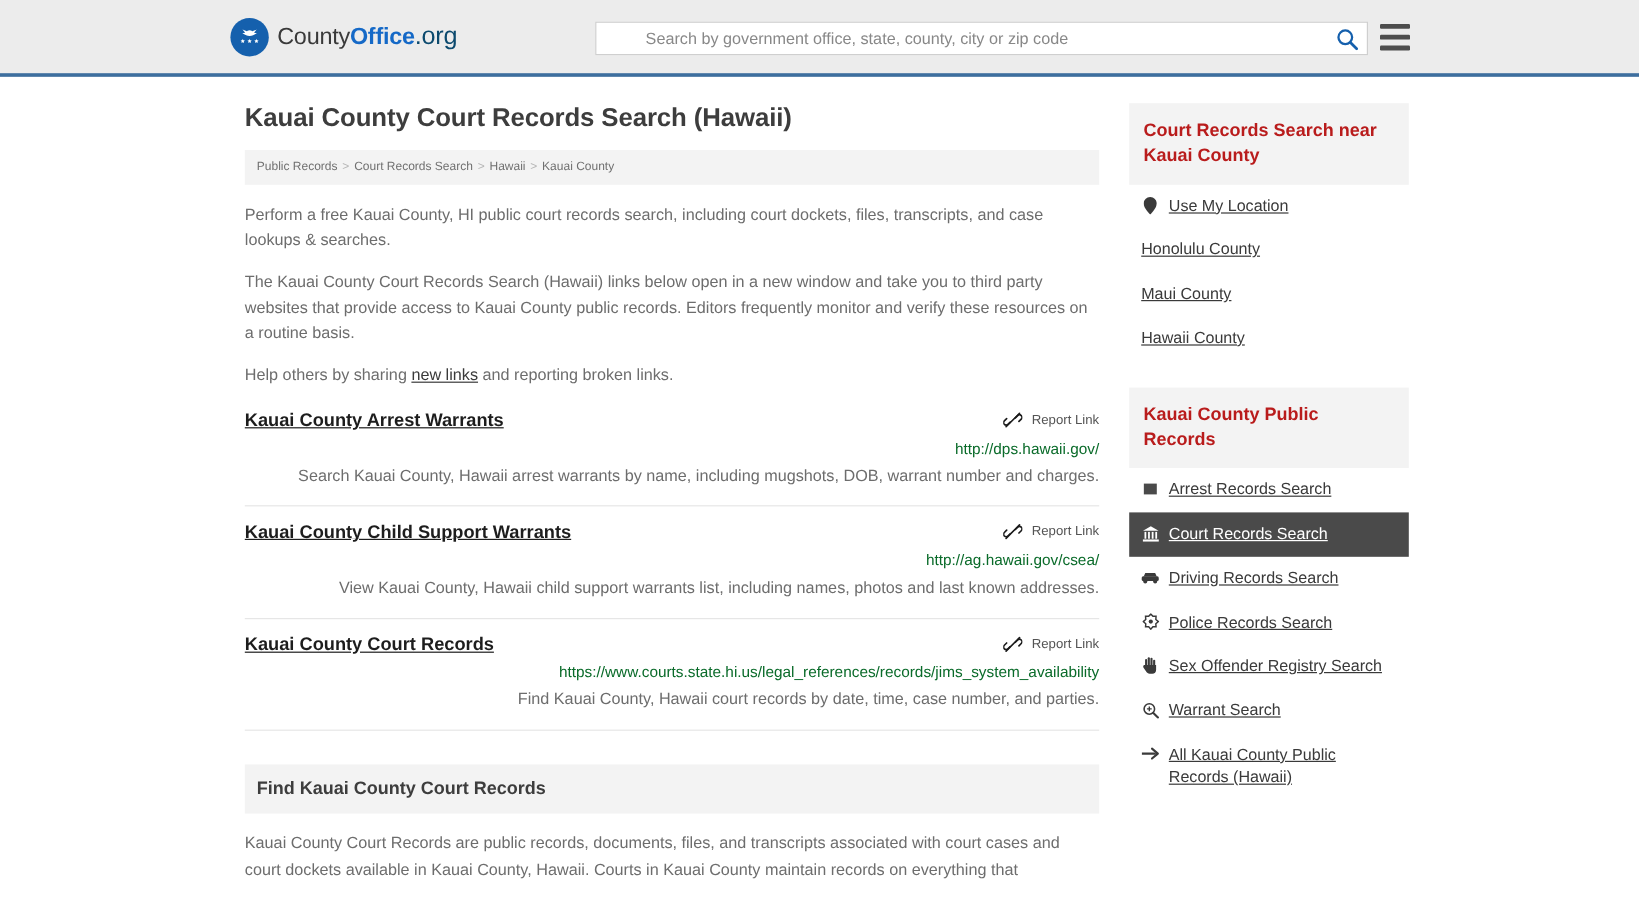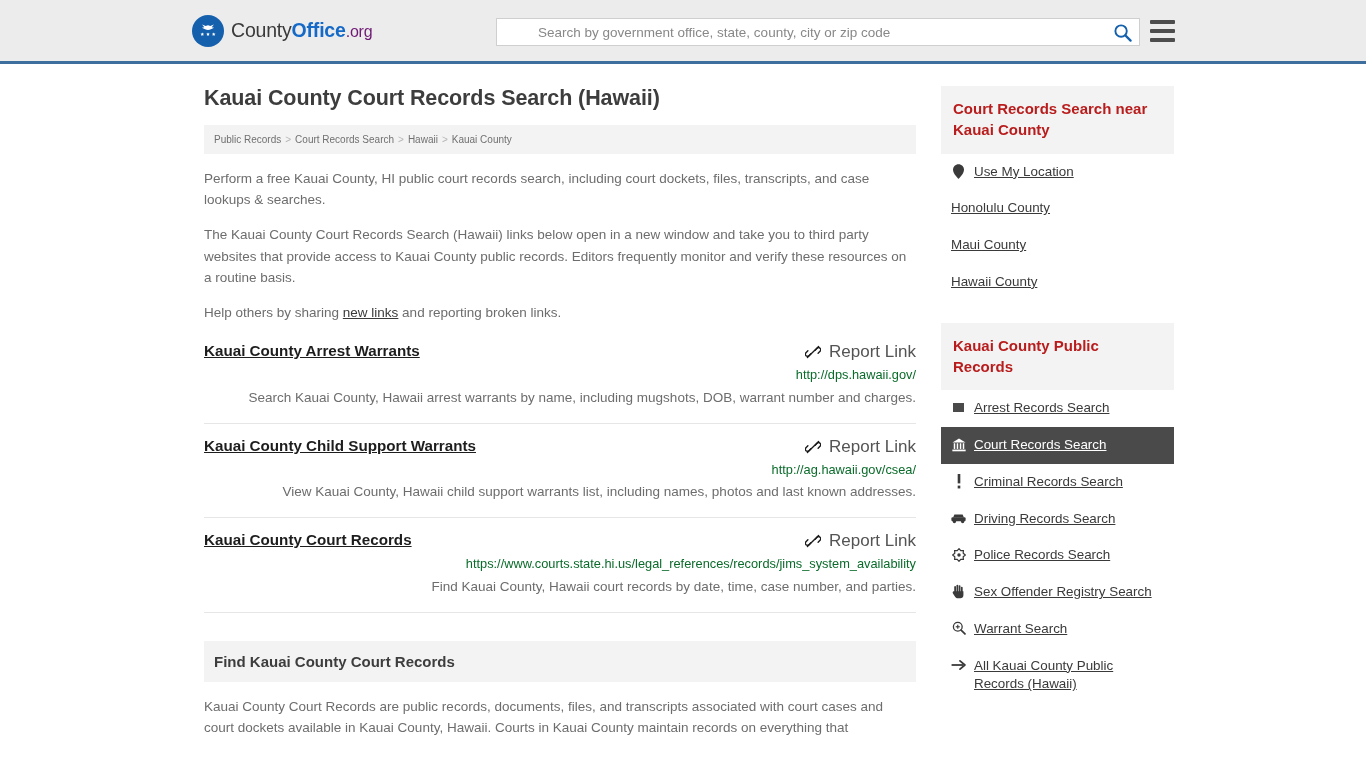--- a/index.html
+++ b/index.html
@@ -37,21 +37,21 @@
     justify-content: center;
     flex: none;
   }
   .brand-text {
     font-size: 19.5px;
     letter-spacing: -0.2px;
     white-space: nowrap;
   }
   .brand-text .t1 { color: #3a3a3a; }
   .brand-text .t2 { color: #1569c7; font-weight: bold; }
-  .brand-text .t3 { color: #701a75; font-size: 16px; }
+  .brand-text .t3 { color: #0c4a6e; font-size: 21px; }
 
   .search-wrap {
     position: absolute;
     left: 496px;
     top: 18px;
     width: 644px;
     height: 28px;
     background: #fff;
     border: 1px solid #cfcfcf;
     display: flex;
@@ -160,21 +160,21 @@
     font-weight: bold;
     color: #1d1d1d;
     text-decoration: underline;
     cursor: pointer;
     line-height: 1.3;
   }
   .report-link {
     display: flex;
     align-items: center;
     gap: 8px;
-    font-size: 17px;
+    font-size: 11px;
     color: #545454;
     cursor: pointer;
     white-space: nowrap;
     padding-top: 1px;
   }
   .result-url {
     font-size: 12.8px;
     color: #0a6b2a;
     margin-top: 5px;
     line-height: 1.3;
@@ -391,29 +391,20 @@
                 <rect x="2" y="6" width="1.7" height="6.5" fill="#ffffff"></rect>
                 <rect x="5.4" y="6" width="1.7" height="6.5" fill="#ffffff"></rect>
                 <rect x="8.9" y="6" width="1.7" height="6.5" fill="#ffffff"></rect>
                 <rect x="12.3" y="6" width="1.7" height="6.5" fill="#ffffff"></rect>
                 <rect x="0.4" y="13.2" width="15.2" height="2" fill="#ffffff"></rect>
               </svg>
             </span>
             <span class="label">Court Records Search</span>
           </li>
 
-          <li class="side-item">
-            <span class="side-ico">
-              <svg width="6" height="15" viewBox="0 0 6 16">
-                <rect x="1.6" y="0" width="2.8" height="10" fill="#3a3a3a"></rect>
-                <rect x="1.6" y="12.4" width="2.8" height="3" fill="#3a3a3a"></rect>
-              </svg>
-            </span>
-            <span class="label">Criminal Records Search</span>
-          </li>
 
           <li class="side-item">
             <span class="side-ico">
               <svg width="15" height="11" viewBox="0 0 16 11">
                 <path d="M2.2 4.4 3.6 1.2h8.8l1.4 3.2H2.2z" fill="#3a3a3a"></path>
                 <rect x="0.4" y="4.2" width="15.2" height="4.2" rx="1.4" fill="#3a3a3a"></rect>
                 <circle cx="3.6" cy="8.8" r="1.8" fill="#3a3a3a"></circle>
                 <circle cx="12.4" cy="8.8" r="1.8" fill="#3a3a3a"></circle>
               </svg>
             </span>

